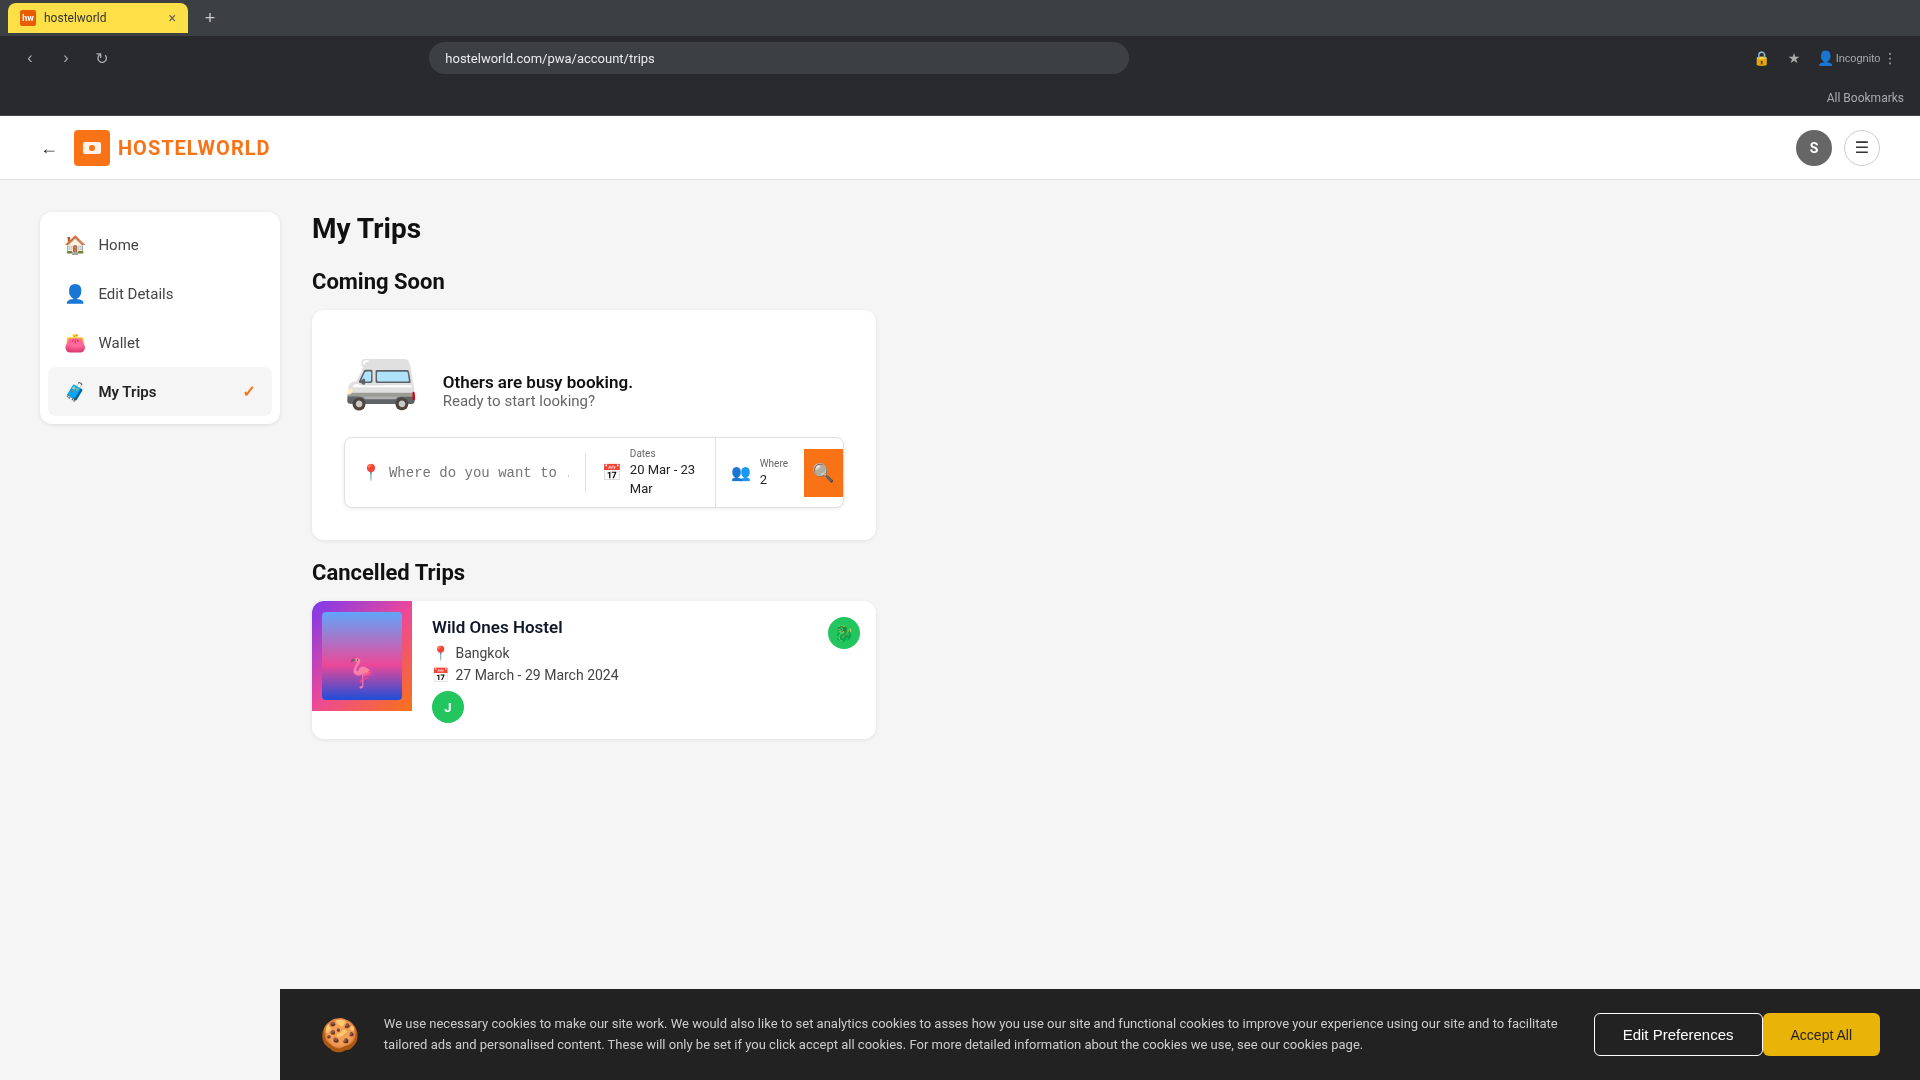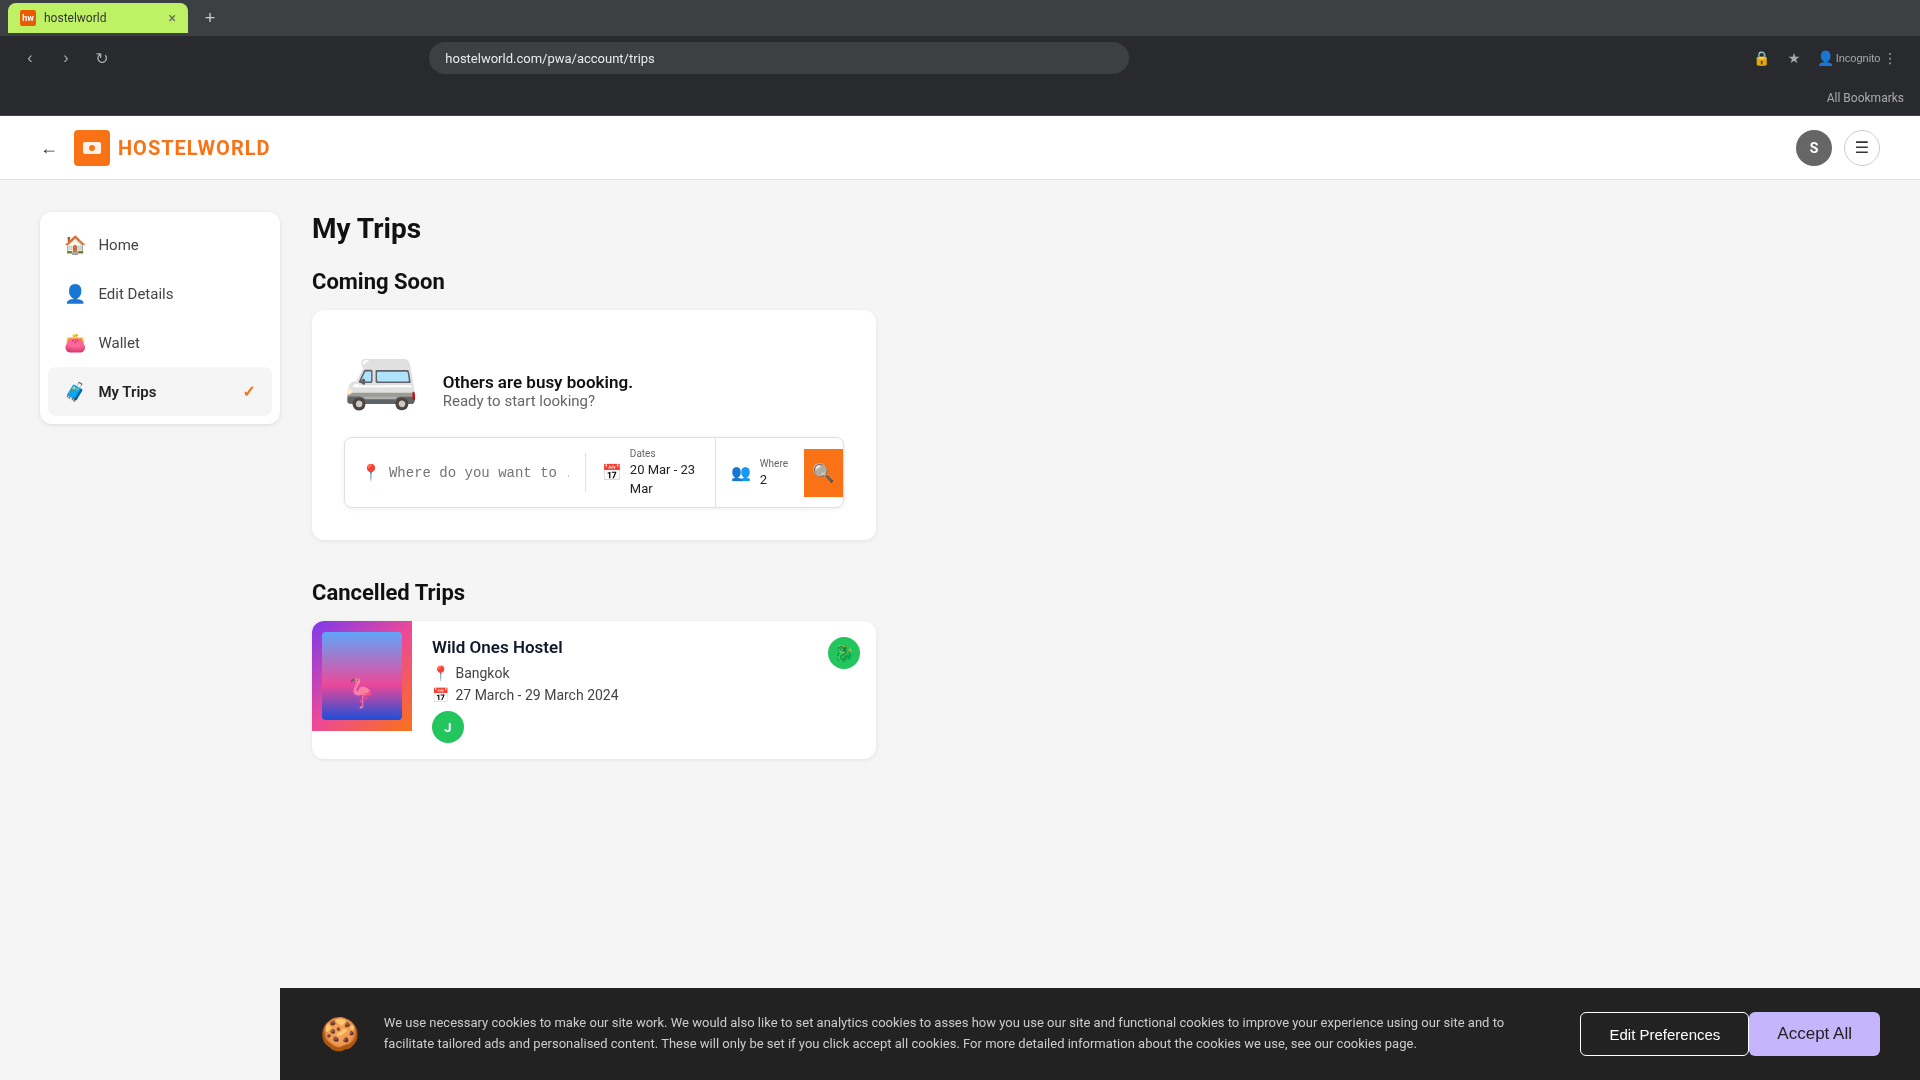--- a/index.html
+++ b/index.html
@@ -1,20 +1,20 @@
 <!DOCTYPE html>
 <html><head>
   <meta charset="utf-8">
   <style>
     * { margin: 0; padding: 0; box-sizing: border-box; }
     body { font-family: -apple-system, BlinkMacSystemFont, 'Segoe UI', Roboto, sans-serif; background: #f5f5f5; width: 1920px; min-height: 1080px; overflow-x: hidden; }
 
     
     .browser-chrome { background: #3c4043; height: 36px; display: flex; align-items: center; padding: 0 8px; gap: 8px; }
-    .browser-tab { background: #bef264; border-radius: 8px 8px 0 0; display: flex; align-items: center; padding: 0 12px; height: 30px; gap: 8px; min-width: 180px; }
+    .browser-tab { background: #fde047; border-radius: 8px 8px 0 0; display: flex; align-items: center; padding: 0 12px; height: 30px; gap: 8px; min-width: 180px; }
     .tab-favicon { width: 16px; height: 16px; background: #e85d04; border-radius: 2px; display: flex; align-items: center; justify-content: center; font-size: 9px; color: white; font-weight: bold; }
     .tab-title { font-size: 12px; color: #333; flex: 1; }
     .tab-close { font-size: 14px; color: #666; cursor: pointer; }
     .tab-add { width: 28px; height: 28px; background: none; border: none; color: #ccc; font-size: 18px; cursor: pointer; display: flex; align-items: center; justify-content: center; }
 
     
     .browser-toolbar { background: #292a2d; height: 44px; display: flex; align-items: center; padding: 0 16px; gap: 8px; }
     .nav-btn { width: 28px; height: 28px; background: none; border: none; color: #aaa; font-size: 16px; cursor: pointer; display: flex; align-items: center; justify-content: center; border-radius: 50%; }
     .address-bar { flex: 1; background: #3c4043; border-radius: 20px; height: 32px; display: flex; align-items: center; padding: 0 16px; max-width: 700px; margin: 12px auto; }
     .address-text { font-size: 13px; color: #e8eaed; flex: 1; }
@@ -63,39 +63,39 @@
     .search-location { display: flex; align-items: center; gap: 8px; padding: 10px 16px; flex: 1; border-right: 1px solid #e0e0e0; }
     .search-location input { border: none; outline: none; font-size: 14px; color: #aaa; background: transparent; width: 100%; font-family: Liberation Mono, monospace; }
     .search-dates { display: flex; align-items: center; gap: 8px; padding: 10px 16px; border-right: 1px solid #e0e0e0; }
     .search-dates-label { font-size: 10px; color: #666; display: block; }
     .search-dates-value { font-size: 13px; color: #222; margin-top: 10px; }
     .search-guests { display: flex; align-items: center; gap: 8px; padding: 10px 16px; }
     .search-guests-value { font-size: 13px; color: #222; }
     .search-btn { background: #f97316; border: none; width: 48px; height: 48px; display: flex; align-items: center; justify-content: center; cursor: pointer; color: white; font-size: 18px; }
 
     
-    .cancelled-section { margin-top: 40px; }
+    .cancelled-section { margin-top: 20px; }
     .trip-card { background: #fff; border-radius: 12px; overflow: hidden; display: flex; align-items: stretch; box-shadow: 0 1px 4px rgba(0,0,0,0.08); }
     .trip-image { width: 100px; height: 110px; object-fit: cover; background: linear-gradient(135deg, #6b7cff, #a855f7); flex-shrink: 0; position: relative; overflow: hidden; }
     .trip-image-inner { width: 100%; height: 100%; background: linear-gradient(135deg, #7c3aed 0%, #ec4899 50%, #f97316 100%); display: flex; align-items: center; justify-content: center; }
     .trip-details { padding: 16px 20px; flex: 1; position: relative; }
     .trip-name { font-size: 17px; font-weight: 600; color: #0f172a; margin-bottom: 8px; }
     .trip-location { display: flex; align-items: center; gap: 6px; font-size: 14px; color: #444; margin-bottom: 6px; }
     .trip-dates { display: flex; align-items: center; gap: 6px; font-size: 14px; color: #444; }
     .trip-avatar { width: 32px; height: 32px; background: #22c55e; border-radius: 50%; display: flex; align-items: center; justify-content: center; color: white; font-weight: bold; font-size: 13px; margin-top: 8px; }
     .trip-badge { position: absolute; top: 16px; right: 16px; width: 32px; height: 32px; background: #22c55e; border-radius: 50%; display: flex; align-items: center; justify-content: center; }
     .trip-badge-inner { font-size: 16px; }
 
     
     .cookie-banner { position: fixed; bottom: 0; left: 280px; right: 0; background: #222; color: #fff; padding: 24px 40px; display: flex; align-items: center; gap: 24px; z-index: 1000; }
     .cookie-icon { font-size: 32px; flex-shrink: 0; }
     .cookie-text { flex: 1; font-size: 13px; color: #ccc; line-height: 1.6; }
     .cookie-buttons { display: flex; flex-shrink: 0; }
     .cookie-edit-btn { background: transparent; border: 1px solid #fff; color: #fff; padding: 12px 28px; border-radius: 6px; cursor: pointer; font-size: 15px; font-weight: 500; }
-    .cookie-accept-btn { background: #c4b5fd; border: none; color: #222; padding: 12px 28px; border-radius: 6px; cursor: pointer; font-size: 17px; font-weight: 500; }
+    .cookie-accept-btn { background: #eab308; border: none; color: #222; padding: 12px 28px; border-radius: 6px; cursor: pointer; font-size: 14px; font-weight: 500; }
   </style>
 </head>
 <body>
 
 <div class="browser-chrome">
   <div class="browser-tab">
     <div class="tab-favicon">
       <span style="font-size:9px;font-weight:bold;">hw</span>
     </div>
     <span class="tab-title">hostelworld</span>

